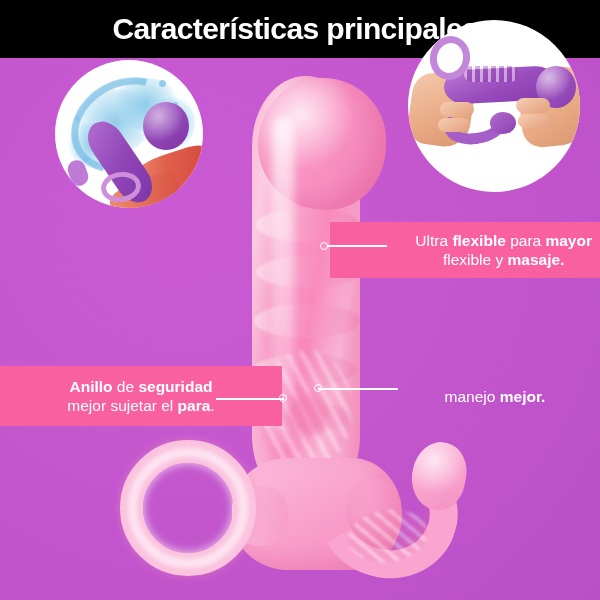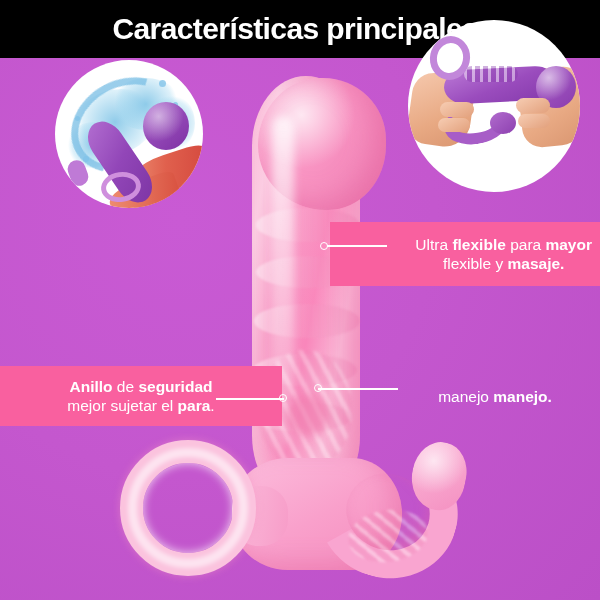--- a/index.html
+++ b/index.html
@@ -363,21 +363,21 @@
 
   
   .band {
     position: absolute;
     background: #f9609f;
     display: flex;
     align-items: center;
   }
   .band-flexible {
     left: 330px; top: 222px;
-    width: 270px; height: 64px;
+    width: 270px; height: 56px;
     justify-content: flex-end;
     padding-right: 8px;
     box-sizing: border-box;
   }
   .band-anillo {
     left: 0px; top: 366px;
     width: 282px; height: 60px;
     justify-content: center;
     box-sizing: border-box;
   }
@@ -498,18 +498,18 @@
     <div class="callout-text">
       <span><b>Anillo</b><span> de </span><b>seguridad</b></span><br>
       <span><span>mejor sujetar el </span><b>para</b><span>.</span></span>
     </div>
   </div>
   <div class="leader l-anillo"></div>
   <div class="dot dot-anillo"></div>
 
   <div class="callout-free">
     <br>
-    <span><span>manejo </span><b>manejo.</b></span>
+    <span><span>manejo </span><b>mejor.</b></span>
   </div>
   <div class="leader l-textura"></div>
   <div class="dot dot-textura"></div>
 
 </div>
 
 </body></html>

